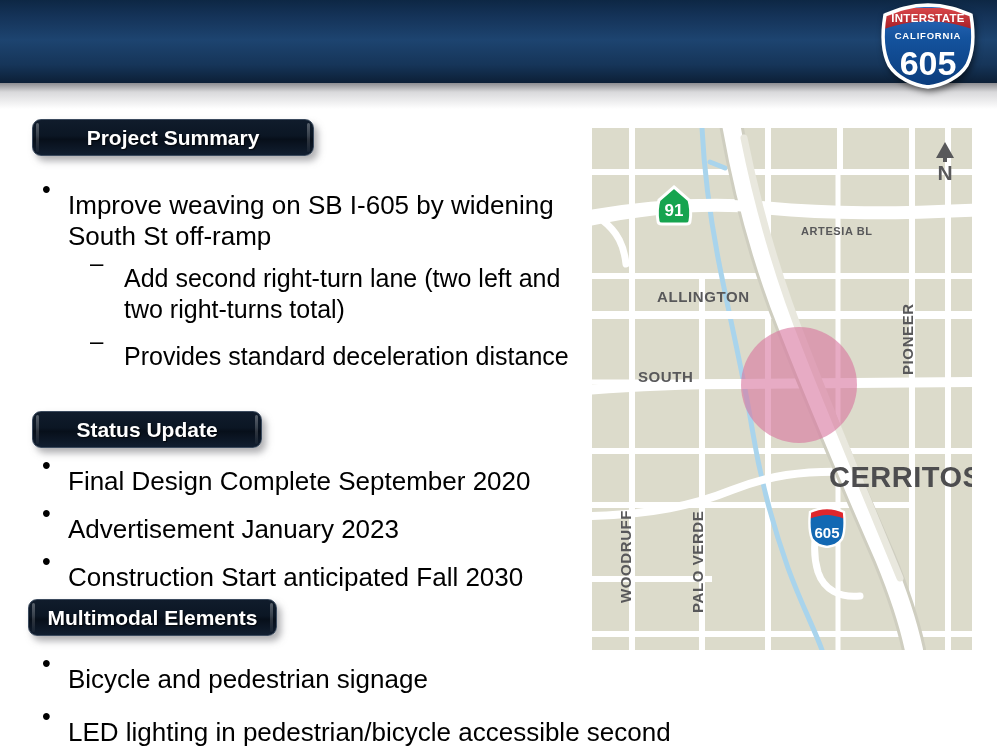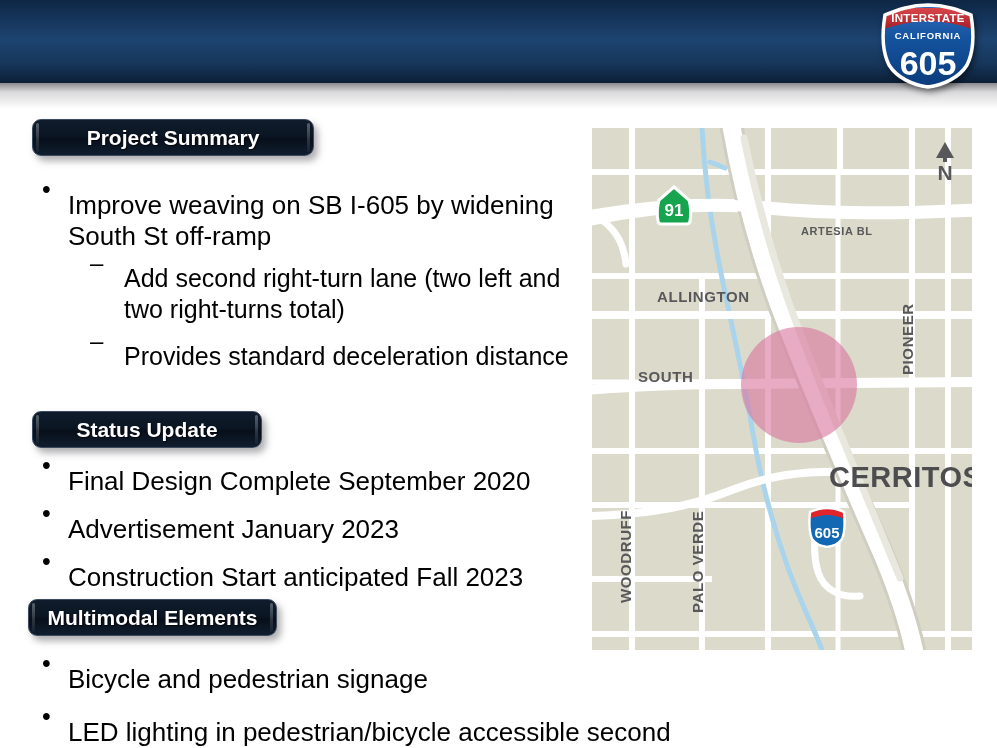--- a/index.html
+++ b/index.html
@@ -267,21 +267,21 @@
   <div class="bullet-row">
     <span class="bullet-mark">•</span>
     <span class="bullet-text">Final Design Complete September 2020</span>
   </div>
   <div class="bullet-row">
     <span class="bullet-mark">•</span>
     <span class="bullet-text">Advertisement January 2023</span>
   </div>
   <div class="bullet-row">
     <span class="bullet-mark">•</span>
-    <span class="bullet-text">Construction Start anticipated Fall 2023</span>
+    <span class="bullet-text">Construction Start anticipated Fall 2030</span>
   </div>
 </div>
 
 <div class="badge" id="badge-multimodal">
   <span class="badge-label">Multimodal Elements</span>
 </div>
 
 <div class="bullet-block lvl1" id="multimodal-list">
   <div class="bullet-row">
     <span class="bullet-mark">•</span>

